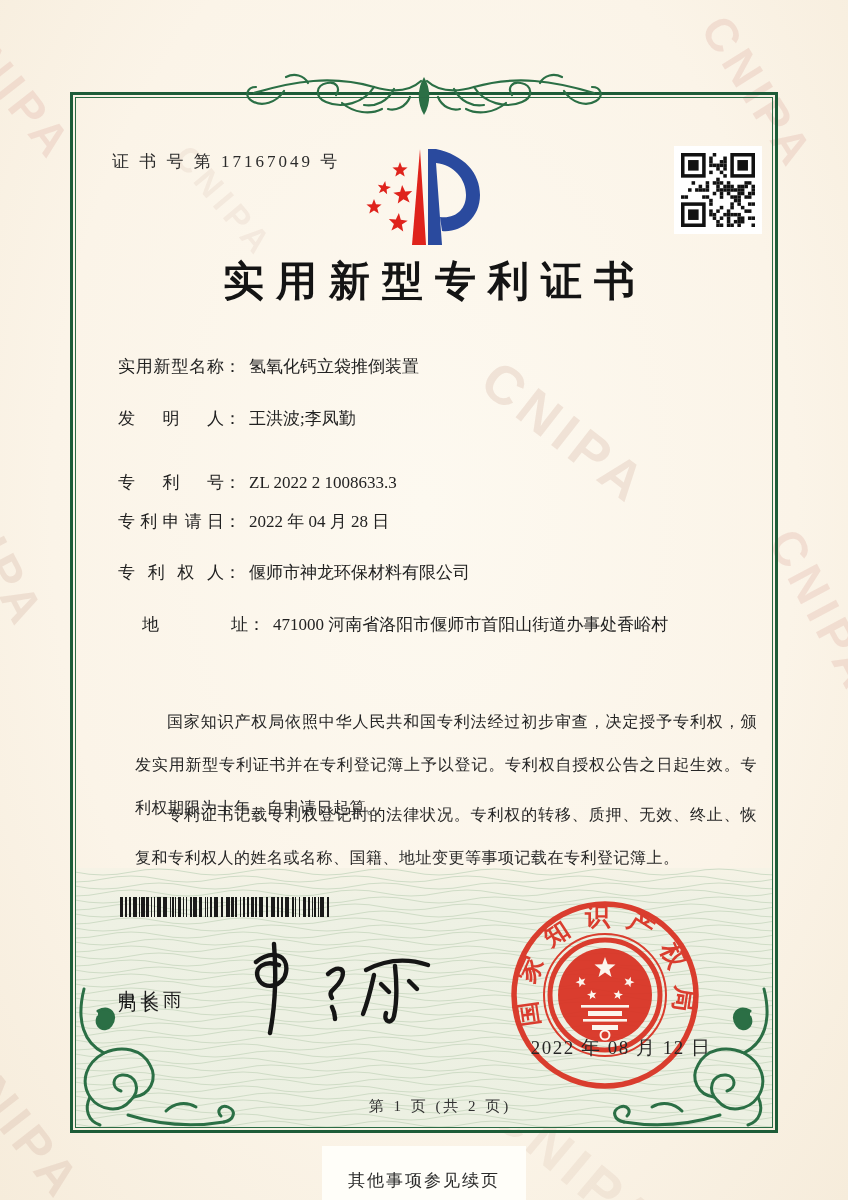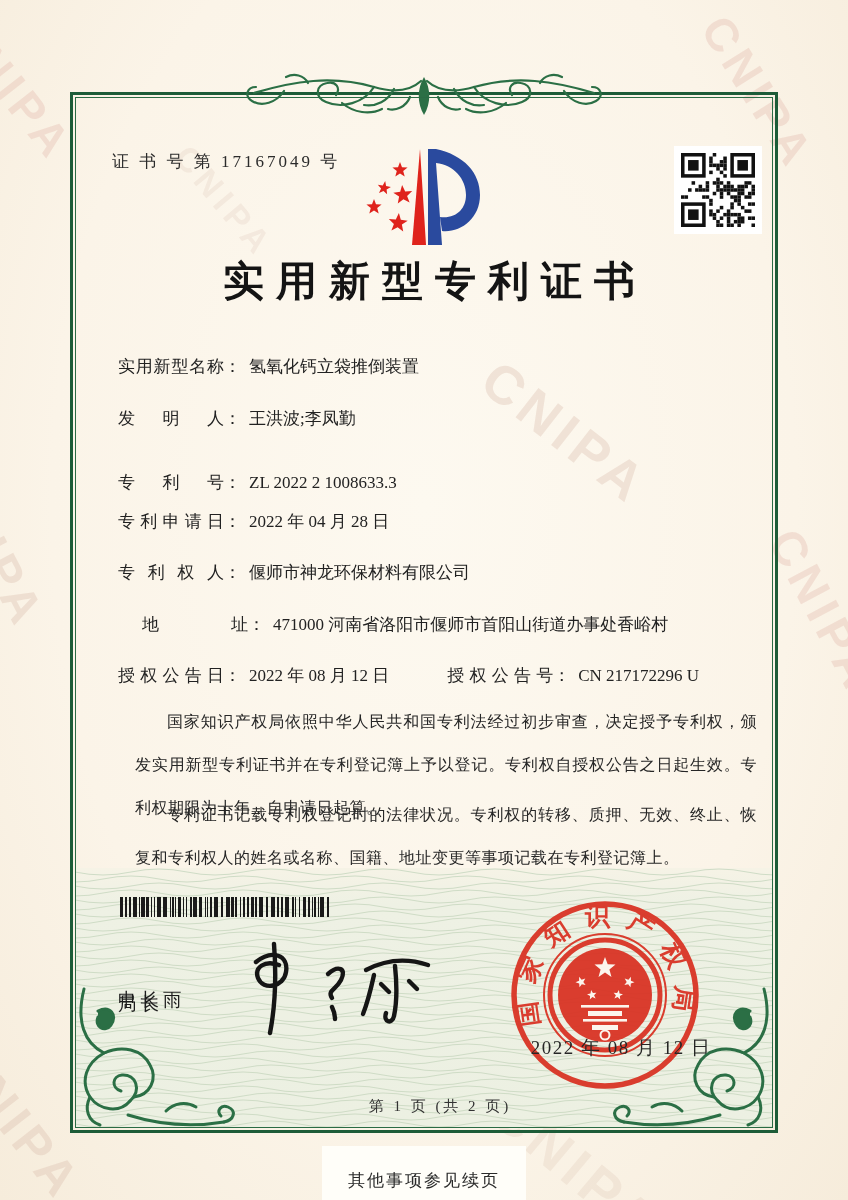--- a/index.html
+++ b/index.html
@@ -234,23 +234,20 @@
     </div>
     <div class="abs frow" style="top:415px;">
       <span class="f-label">专利申请日</span><span class="f-colon">：</span><span>2022 年 04 月 28 日</span>
     </div>
     <div class="abs frow" style="top:466px;">
       <span class="f-label">专利权人</span><span class="f-colon">：</span><span>偃师市神龙环保材料有限公司</span>
     </div>
     <div class="abs frow" style="top:518px;margin-left:24px;">
       <span class="f-label">地址</span><span class="f-colon">：</span><span>471000 河南省洛阳市偃师市首阳山街道办事处香峪村</span>
     </div>
-    <div class="abs frow" style="top:569px;">
-      <span class="f-label">授权公告日</span><span class="f-colon">：</span><span>2022 年 08 月 12 日</span><span class="grant2"><span class="f-label">授权公告号</span><span class="f-colon">：</span><span>CN 217172296 U</span></span>
-    </div>
 
     <div class="abs para" style="top:605px;">国家知识产权局依照中华人民共和国专利法经过初步审查，决定授予专利权，颁发实用新型专利证书并在专利登记簿上予以登记。专利权自授权公告之日起生效。专利权期限为十年，自申请日起算。</div>
     <div class="abs para" style="top:698px;">专利证书记载专利权登记时的法律状况。专利权的转移、质押、无效、终止、恢复和专利权人的姓名或名称、国籍、地址变更等事项记载在专利登记簿上。</div>
 
     <div class="abs band">
       <svg id="waves" width="698" height="260" viewBox="0 0 698 260">
           <path d="M0 4 q28 6 56 0 t56 0 t56 0 t56 0 t56 0 t56 0 t56 0 t56 0 t56 0 t56 0 t56 0 t56 0 t56 0 t56 0 t56 0" fill="none" stroke="#cfdcc6" stroke-width="1"></path>
           <path d="M-28 11 q28 6 56 0 t56 0 t56 0 t56 0 t56 0 t56 0 t56 0 t56 0 t56 0 t56 0 t56 0 t56 0 t56 0 t56 0 t56 0" fill="none" stroke="#cfdcc6" stroke-width="1"></path>
           <path d="M0 18 q28 6 56 0 t56 0 t56 0 t56 0 t56 0 t56 0 t56 0 t56 0 t56 0 t56 0 t56 0 t56 0 t56 0 t56 0 t56 0" fill="none" stroke="#cfdcc6" stroke-width="1"></path>
           <path d="M-28 25 q28 6 56 0 t56 0 t56 0 t56 0 t56 0 t56 0 t56 0 t56 0 t56 0 t56 0 t56 0 t56 0 t56 0 t56 0 t56 0" fill="none" stroke="#cfdcc6" stroke-width="1"></path>

